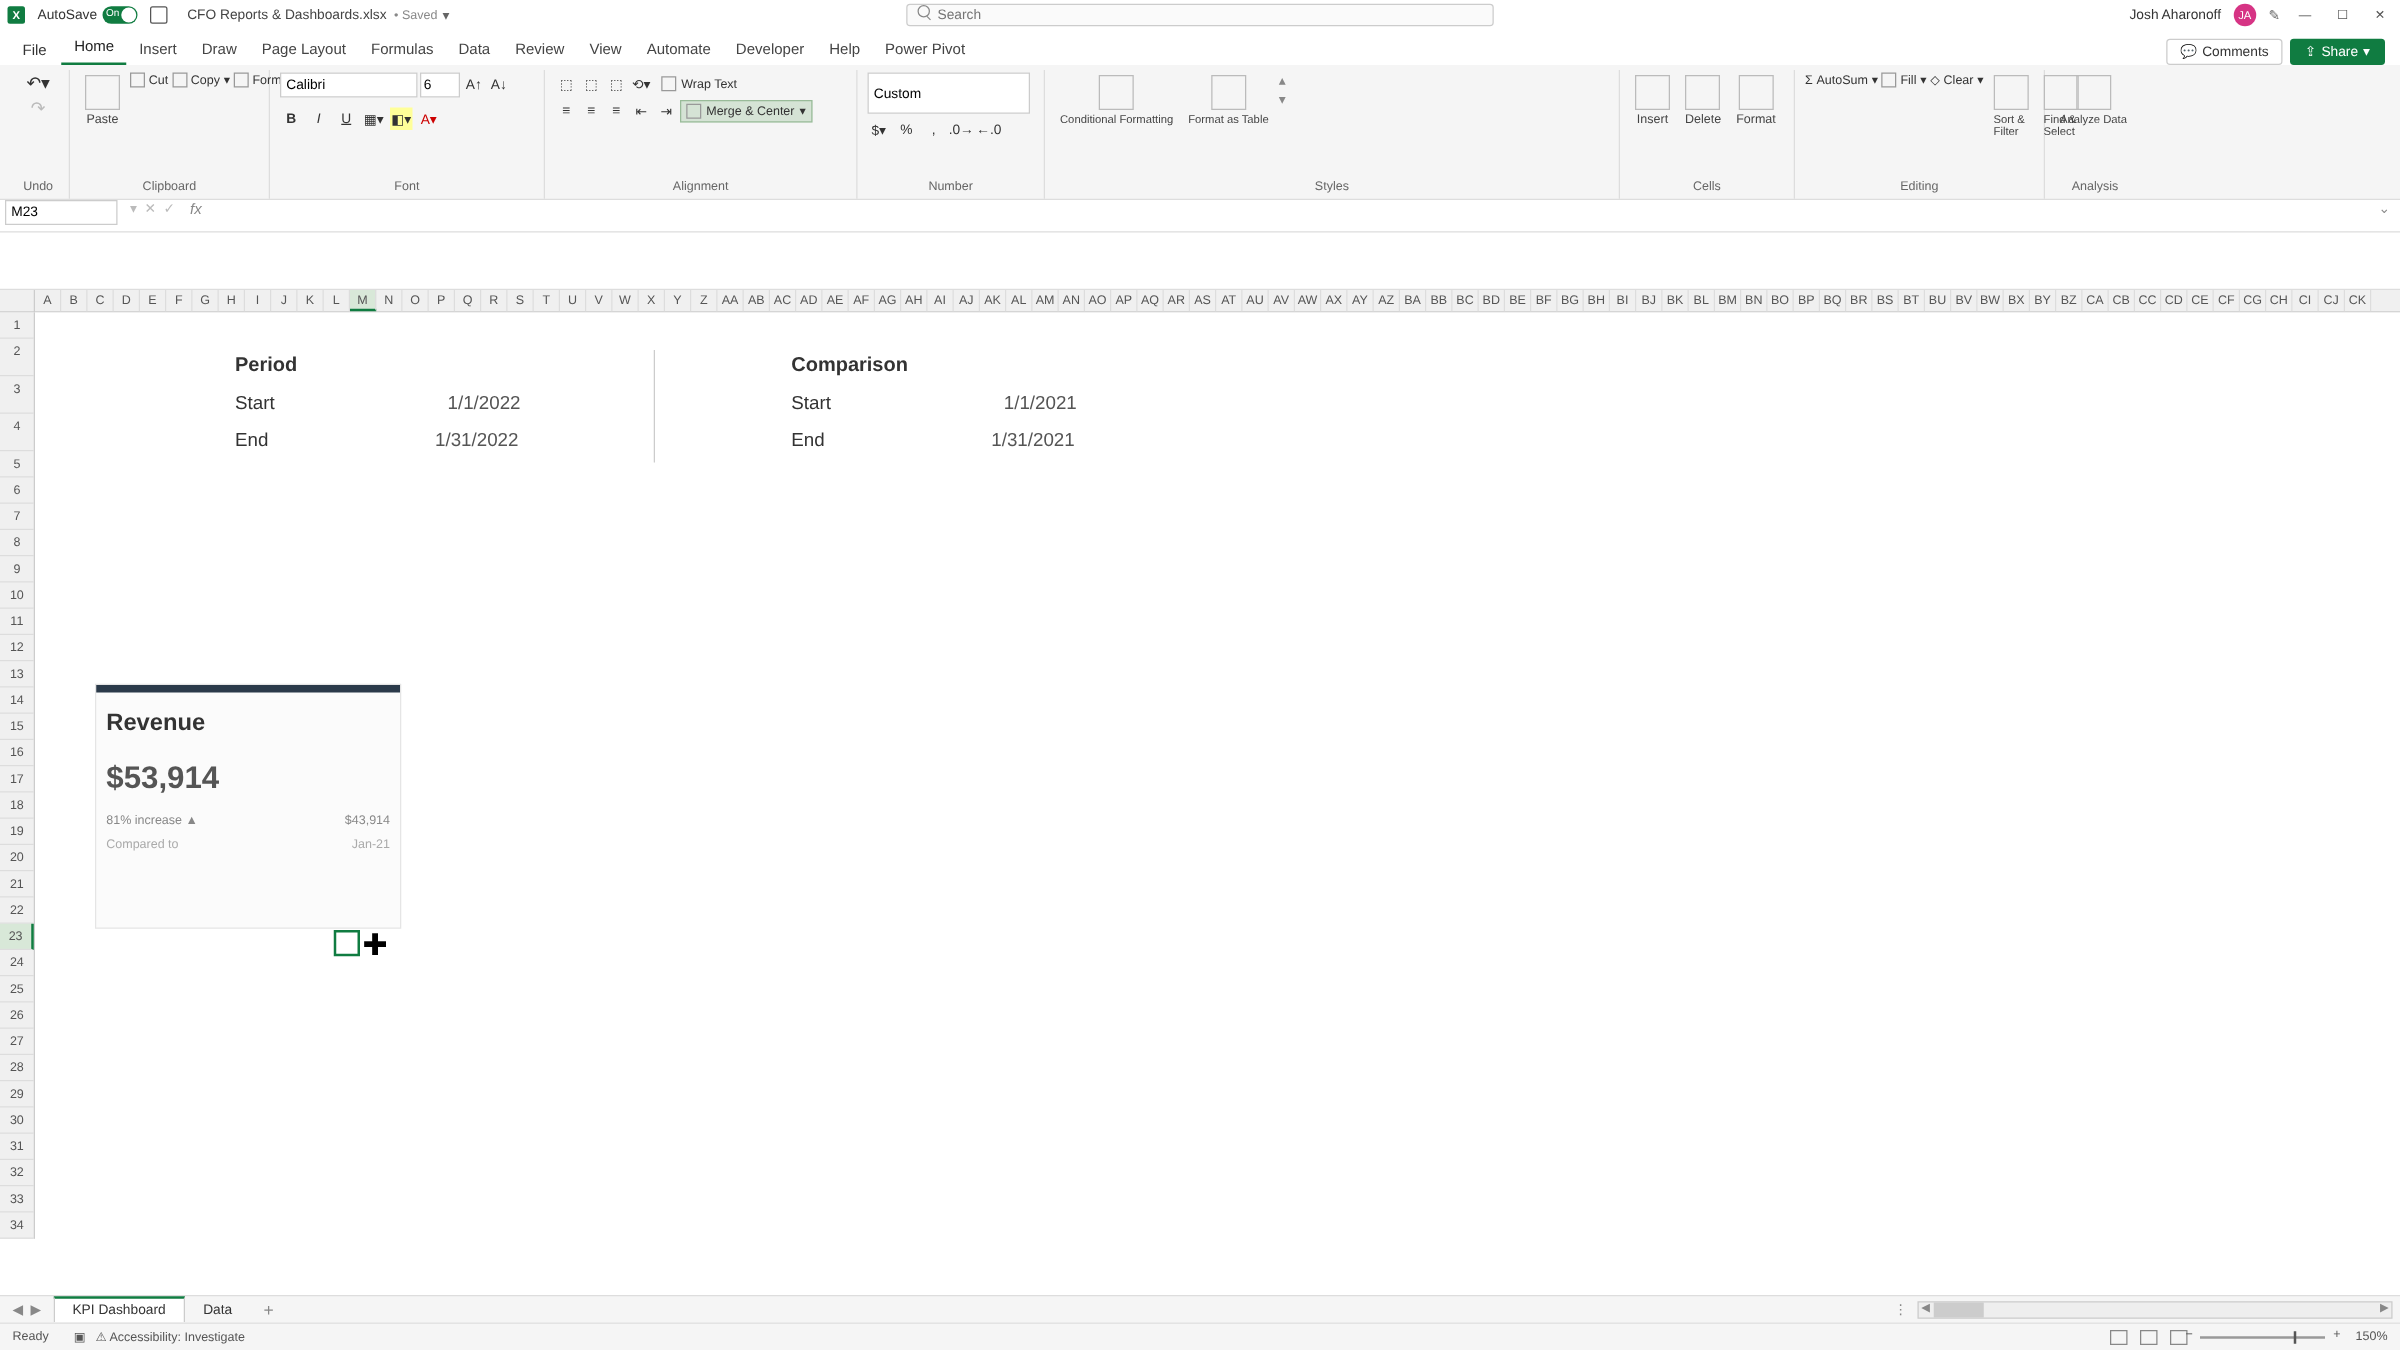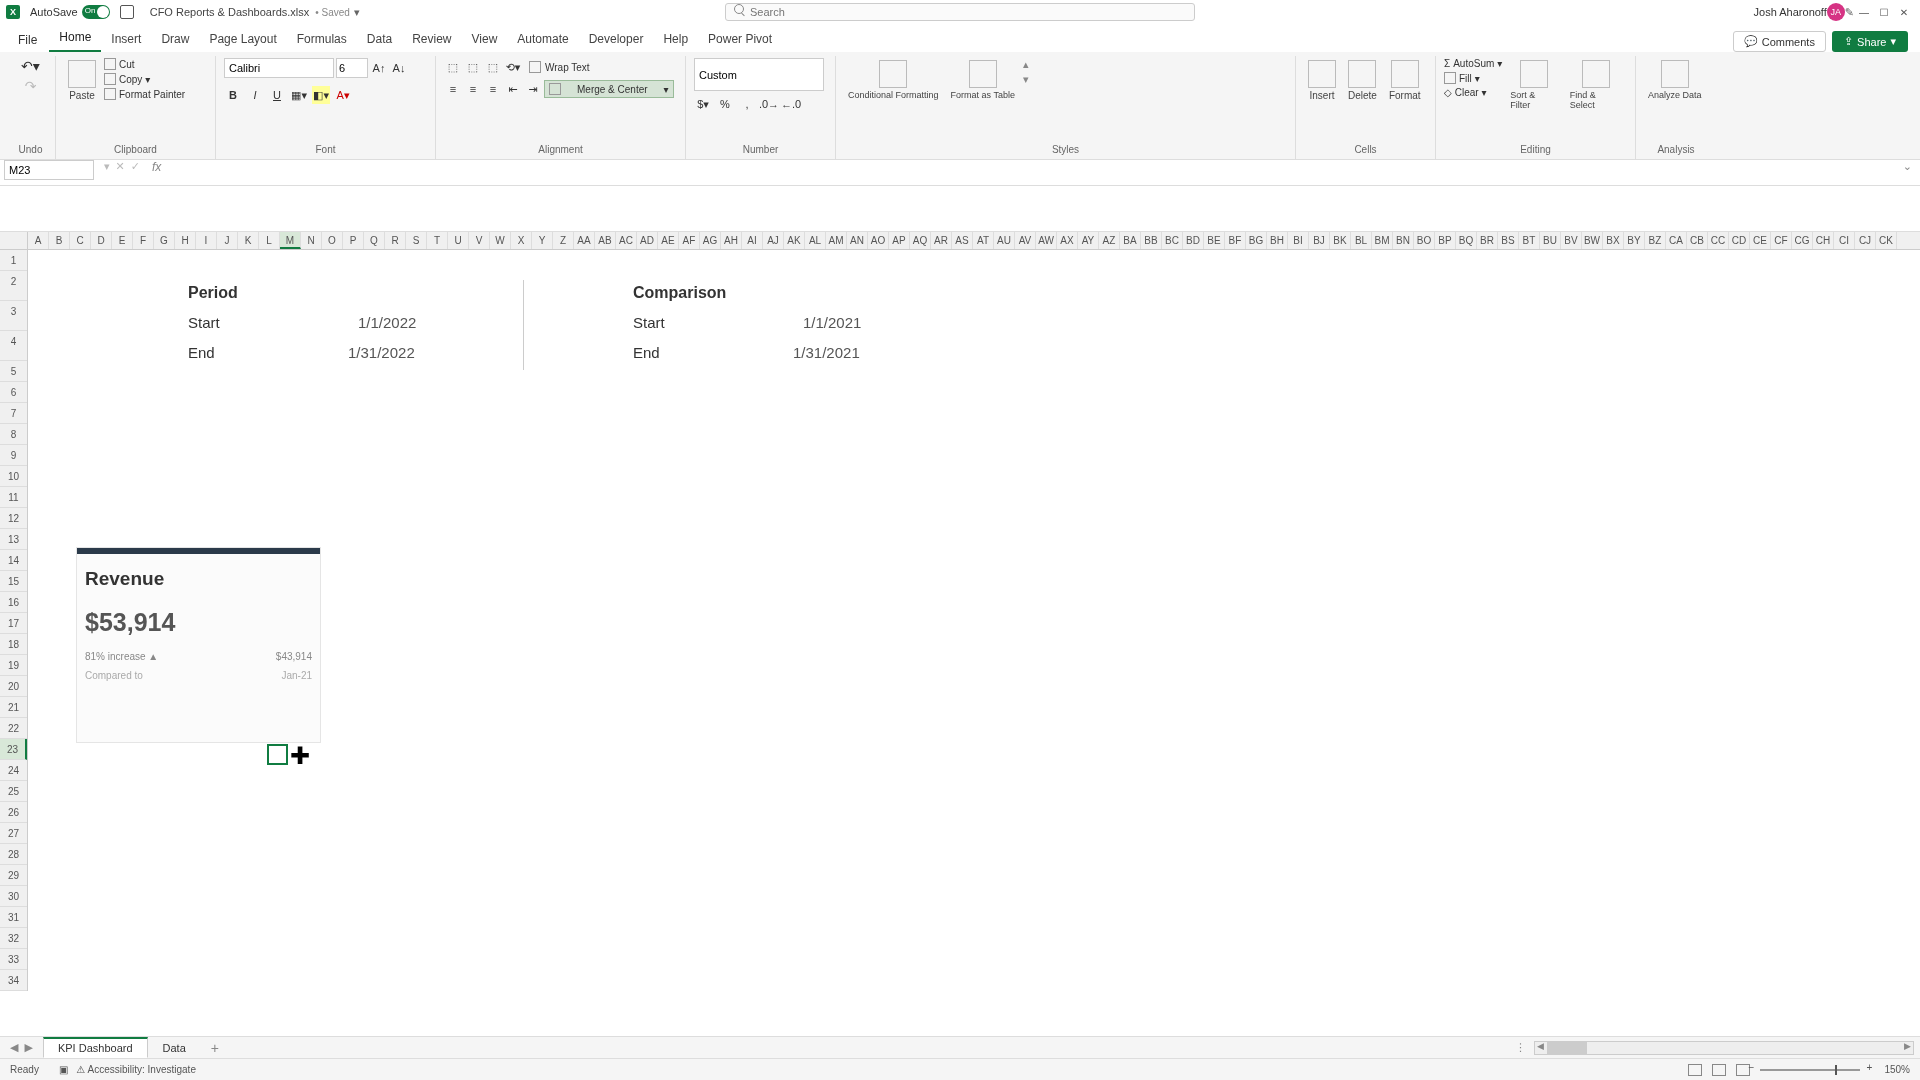--- a/index.html
+++ b/index.html
@@ -11,53 +11,53 @@
 .autosave { margin-left: 10px; font-size: 11px; }
 .toggle { display: inline-block; width: 28px; height: 14px; background: #107c41; border-radius: 7px; position: relative; margin-left: 4px; vertical-align: middle; }
 .toggle::after { content: ""; position: absolute; right: 1px; top: 1px; width: 12px; height: 12px; background: #fff; border-radius: 50%; }
 .toggle-text { position: absolute; left: 3px; top: 1px; color: #fff; font-size: 8px; }
 .tb-save-icon { margin-left: 10px; width: 14px; height: 14px; border: 1px solid #555; border-radius: 2px; position: relative; }
 .filename { margin-left: 16px; font-size: 11px; color: #444; }
 .search-box { position: absolute; left: 50%; transform: translateX(-50%); top: 3px; width: 470px; height: 18px; border: 1px solid #ccc; border-radius: 3px; display: flex; padding: 0 8px; background: #fafafa; }
 .search-box input { border: none; outline: none; background: transparent; font-size: 11px; flex: 1; }
 .search-icon-s { width: 10px; height: 10px; border: 1px solid #888; border-radius: 50%; margin-right: 6px; position: relative; }
 .search-icon-s::after { content: ""; position: absolute; width: 4px; height: 1px; background: #888; bottom: -2px; right: -2px; transform: rotate(45deg); }
-.user-area { margin-left: auto; display: flex; align-items: center; gap: 0; }
+.user-area { margin-left: auto; display: flex; align-items: center; gap: 10px; }
 .avatar { width: 18px; height: 18px; background: #d63384; border-radius: 50%; color: #fff; display: flex; align-items: center; justify-content: center; font-size: 9px; }
 .win-btn { width: 20px; text-align: center; color: #555; font-size: 10px; }
 
 
 .tab-strip { height: 28px; display: flex; align-items: flex-end; padding: 0 6px; border-bottom: 0; }
 .menu-tab { padding: 6px 10px; font-size: 12px; color: #444; cursor: pointer; }
 .menu-tab.active { border-bottom: 2px solid #107c41; color: #222; }
 .file-tab { padding: 5px 12px; font-size: 12px; color: #333; }
 .tab-right { margin-left: auto; display: flex; align-items: center; gap: 6px; padding-right: 6px; }
 .comments-btn { border: 1px solid #ccc; padding: 3px 10px; border-radius: 3px; font-size: 11px; display: flex; align-items: center; gap: 4px; }
 .share-btn { background: #107c41; color: #fff; padding: 4px 12px; border-radius: 3px; font-size: 11px; display: flex; align-items: center; gap: 4px; }
 
 
 .ribbon { height: 108px; background: #f5f5f5; border-bottom: 1px solid #ddd; display: flex; padding: 4px 6px 0 6px; }
 .rgroup { border-right: 1px solid #ddd; padding: 2px 8px; display: flex; flex-direction: column; justify-content: space-between; }
 .rgroup-label { text-align: center; font-size: 10px; color: #666; padding: 2px 0; }
 .rgroup-body { flex: 1; display: flex; align-items: flex-start; gap: 4px; }
 .rbtn { display: flex; flex-direction: column; align-items: center; font-size: 10px; color: #444; padding: 2px 4px; cursor: pointer; }
 .ricon-lg { width: 28px; height: 28px; border: 1px solid #bbb; margin-bottom: 2px; }
-.rstack { display: flex; flex-direction: column; gap: 3px; font-size: 10px; }
+.rstack { display: flex; flex-direction: row; gap: 3px; font-size: 10px; }
 .rstack-row { display: flex; align-items: center; gap: 3px; white-space: nowrap; }
 .small-icon { width: 12px; height: 12px; border: 1px solid #999; }
 .font-select { width: 110px; height: 20px; border: 1px solid #ccc; font-size: 11px; background: #fff; padding: 0 4px; }
 .size-select { width: 32px; height: 20px; border: 1px solid #ccc; font-size: 11px; background: #fff; padding: 0 2px; }
 .icon-row { display: flex; gap: 4px; margin-top: 4px; }
 .icon-btn { width: 18px; height: 18px; border: 1px solid transparent; display: flex; align-items: center; justify-content: center; font-size: 11px; cursor: pointer; }
 .icon-btn.b { font-weight: bold; }
 .icon-btn.i { font-style: italic; }
 .icon-btn.u { text-decoration: underline; }
 .num-select { width: 130px; height: 33px; border: 1px solid #ccc; background: #fff; font-size: 11px; padding: 0 4px; }
 .wrap-btn { display: flex; align-items: center; gap: 4px; font-size: 10px; border: 1px solid transparent; padding: 2px 4px; }
-.merge-btn { display: flex; align-items: center; gap: 16px; font-size: 10px; background: #d5e3d5; border: 1px solid #9b9; padding: 2px 4px; }
+.merge-btn { display: flex; align-items: center; gap: 4px; font-size: 10px; background: #d5e3d5; border: 1px solid #9b9; padding: 2px 4px; }
 .style-row { display: flex; gap: 2px; margin-bottom: 2px; }
 .style-cell { width: 78px; height: 19px; border: 1px solid #ccc; font-size: 10px; padding: 2px 4px; }
 .style-cell.normal { background: #fff; }
 .style-cell.bad { background: #ffc7ce; color: #9c0006; }
 .style-cell.good { background: #c6efce; color: #006100; }
 .style-cell.neutral { background: #ffeb9c; color: #9c5700; }
 .style-cell.calc { background: #f2f2f2; color: #fa7d00; border: 1px solid #888; }
 
 
 .formula-bar { height: 26px; border-bottom: 1px solid #ddd; display: flex; align-items: flex-start; }

